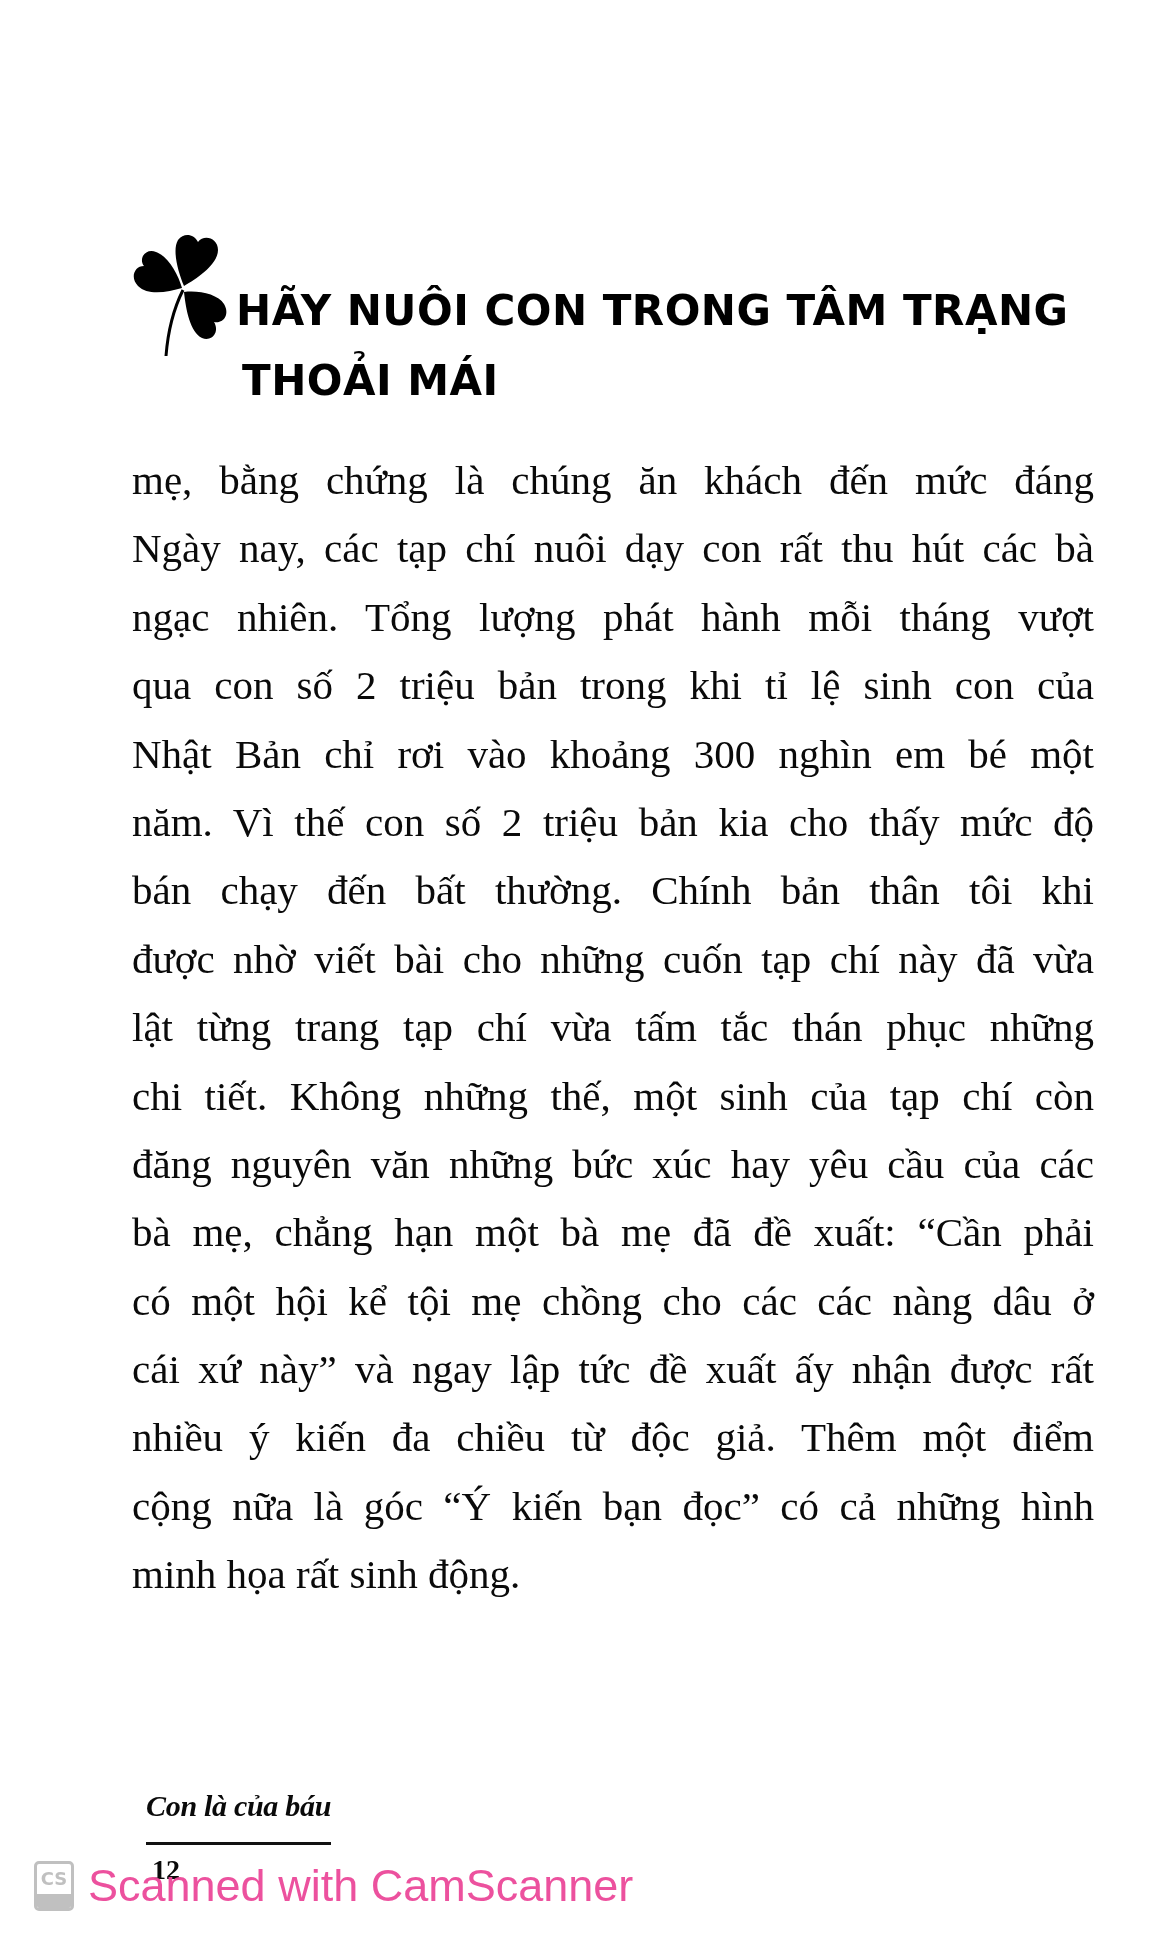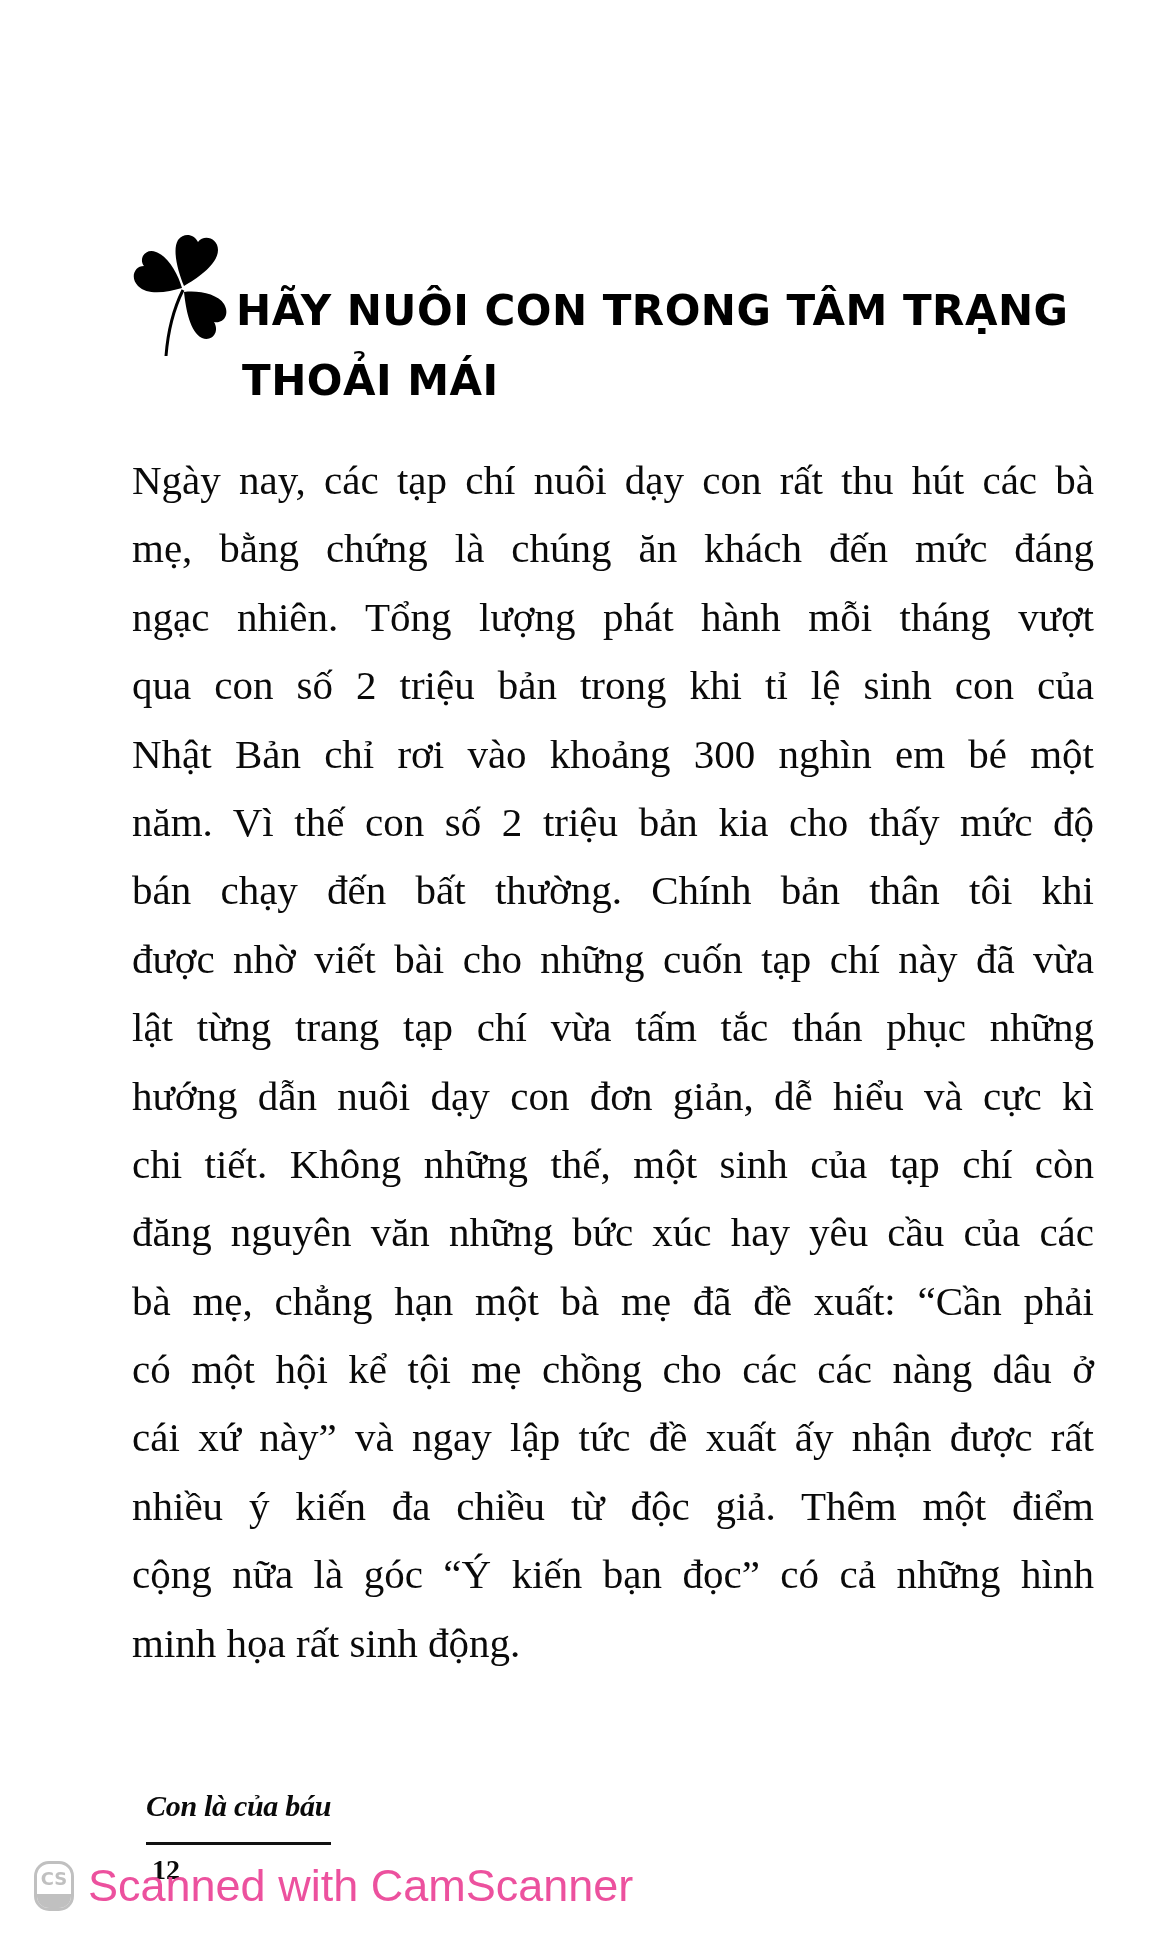--- a/index.html
+++ b/index.html
@@ -19,21 +19,21 @@
     text-align: justify; text-align-last: justify; font-family: "Liberation Serif", serif; font-weight: 500; }
   .body-line.last { text-align-last: left; }
 
   .running-footer { position: absolute; left: 146px; top: 1786px; font-family: "Liberation Serif", serif;
     font-style: italic; font-weight: bold; font-size: 30px; line-height: 40px; padding-bottom: 16px;
     border-bottom: 3px solid #111; letter-spacing: -0.3px; }
   .page-number { position: absolute; left: 152px; top: 1854px; font-family: "Liberation Serif", serif;
     font-weight: bold; font-size: 28px; line-height: 32px; }
 
   .watermark { position: absolute; left: 34px; top: 1858px; height: 56px; display: flex; align-items: center; opacity: 0.95; }
-  .wm-icon { width: 40px; height: 50px; border: 3px solid #bdbdbd; border-radius: 15px; box-sizing: border-box;
+  .wm-icon { width: 40px; height: 50px; border: 3px solid #bdbdbd; border-radius: 5px; box-sizing: border-box;
     position: relative; background: #fff; overflow: hidden; }
   .wm-icon .wm-cs { position: absolute; left: 0; right: 0; top: 4px; text-align: center; font-family: "DejaVu Sans", sans-serif;
     font-weight: bold; font-size: 18px; color: #bdbdbd; line-height: 22px; }
   .wm-icon .wm-bar { position: absolute; left: 0; right: 0; bottom: 0; height: 14px; background: #bdbdbd; }
   .wm-text { margin-left: 14px; font-family: "Liberation Sans", sans-serif; font-size: 45px; color: #ec4899; line-height: 56px; white-space: nowrap; }
 </style>
 </head>
 <body>
 
 <div class="page">
@@ -48,30 +48,29 @@
 
     <path d="M55 60 C46 78 40 100 38 126" stroke="#000" stroke-width="3" fill="none"></path>
   </svg>
 
   <h1 class="chapter-title">
     <span class="line">HÃY NUÔI CON TRONG TÂM TRẠNG</span>
     <span class="line line2">THOẢI MÁI</span>
   </h1>
 
   <div class="body-text">
+    <span class="body-line">mẹ, bằng chứng là chúng ăn khách đến mức đáng</span>
     <span class="body-line">Ngày nay, các tạp chí nuôi dạy con rất thu hút các bà</span>
-    <span class="body-line">mẹ, bằng chứng là chúng ăn khách đến mức đáng</span>
     <span class="body-line">ngạc nhiên. Tổng lượng phát hành mỗi tháng vượt</span>
     <span class="body-line">qua con số 2 triệu bản trong khi tỉ lệ sinh con của</span>
     <span class="body-line">Nhật Bản chỉ rơi vào khoảng 300 nghìn em bé một</span>
     <span class="body-line">năm. Vì thế con số 2 triệu bản kia cho thấy mức độ</span>
     <span class="body-line">bán chạy đến bất thường. Chính bản thân tôi khi</span>
     <span class="body-line">được nhờ viết bài cho những cuốn tạp chí này đã vừa</span>
     <span class="body-line">lật từng trang tạp chí vừa tấm tắc thán phục những</span>
-    <span class="body-line">hướng dẫn nuôi dạy con đơn giản, dễ hiểu và cực kì</span>
     <span class="body-line">chi tiết. Không những thế, một sinh của tạp chí còn</span>
     <span class="body-line">đăng nguyên văn những bức xúc hay yêu cầu của các</span>
     <span class="body-line">bà mẹ, chẳng hạn một bà mẹ đã đề xuất: “Cần phải</span>
     <span class="body-line">có một hội kể tội mẹ chồng cho các các nàng dâu ở</span>
     <span class="body-line">cái xứ này” và ngay lập tức đề xuất ấy nhận được rất</span>
     <span class="body-line">nhiều ý kiến đa chiều từ độc giả. Thêm một điểm</span>
     <span class="body-line">cộng nữa là góc “Ý kiến bạn đọc” có cả những hình</span>
     <span class="body-line last">minh họa rất sinh động.</span>
   </div>
 

